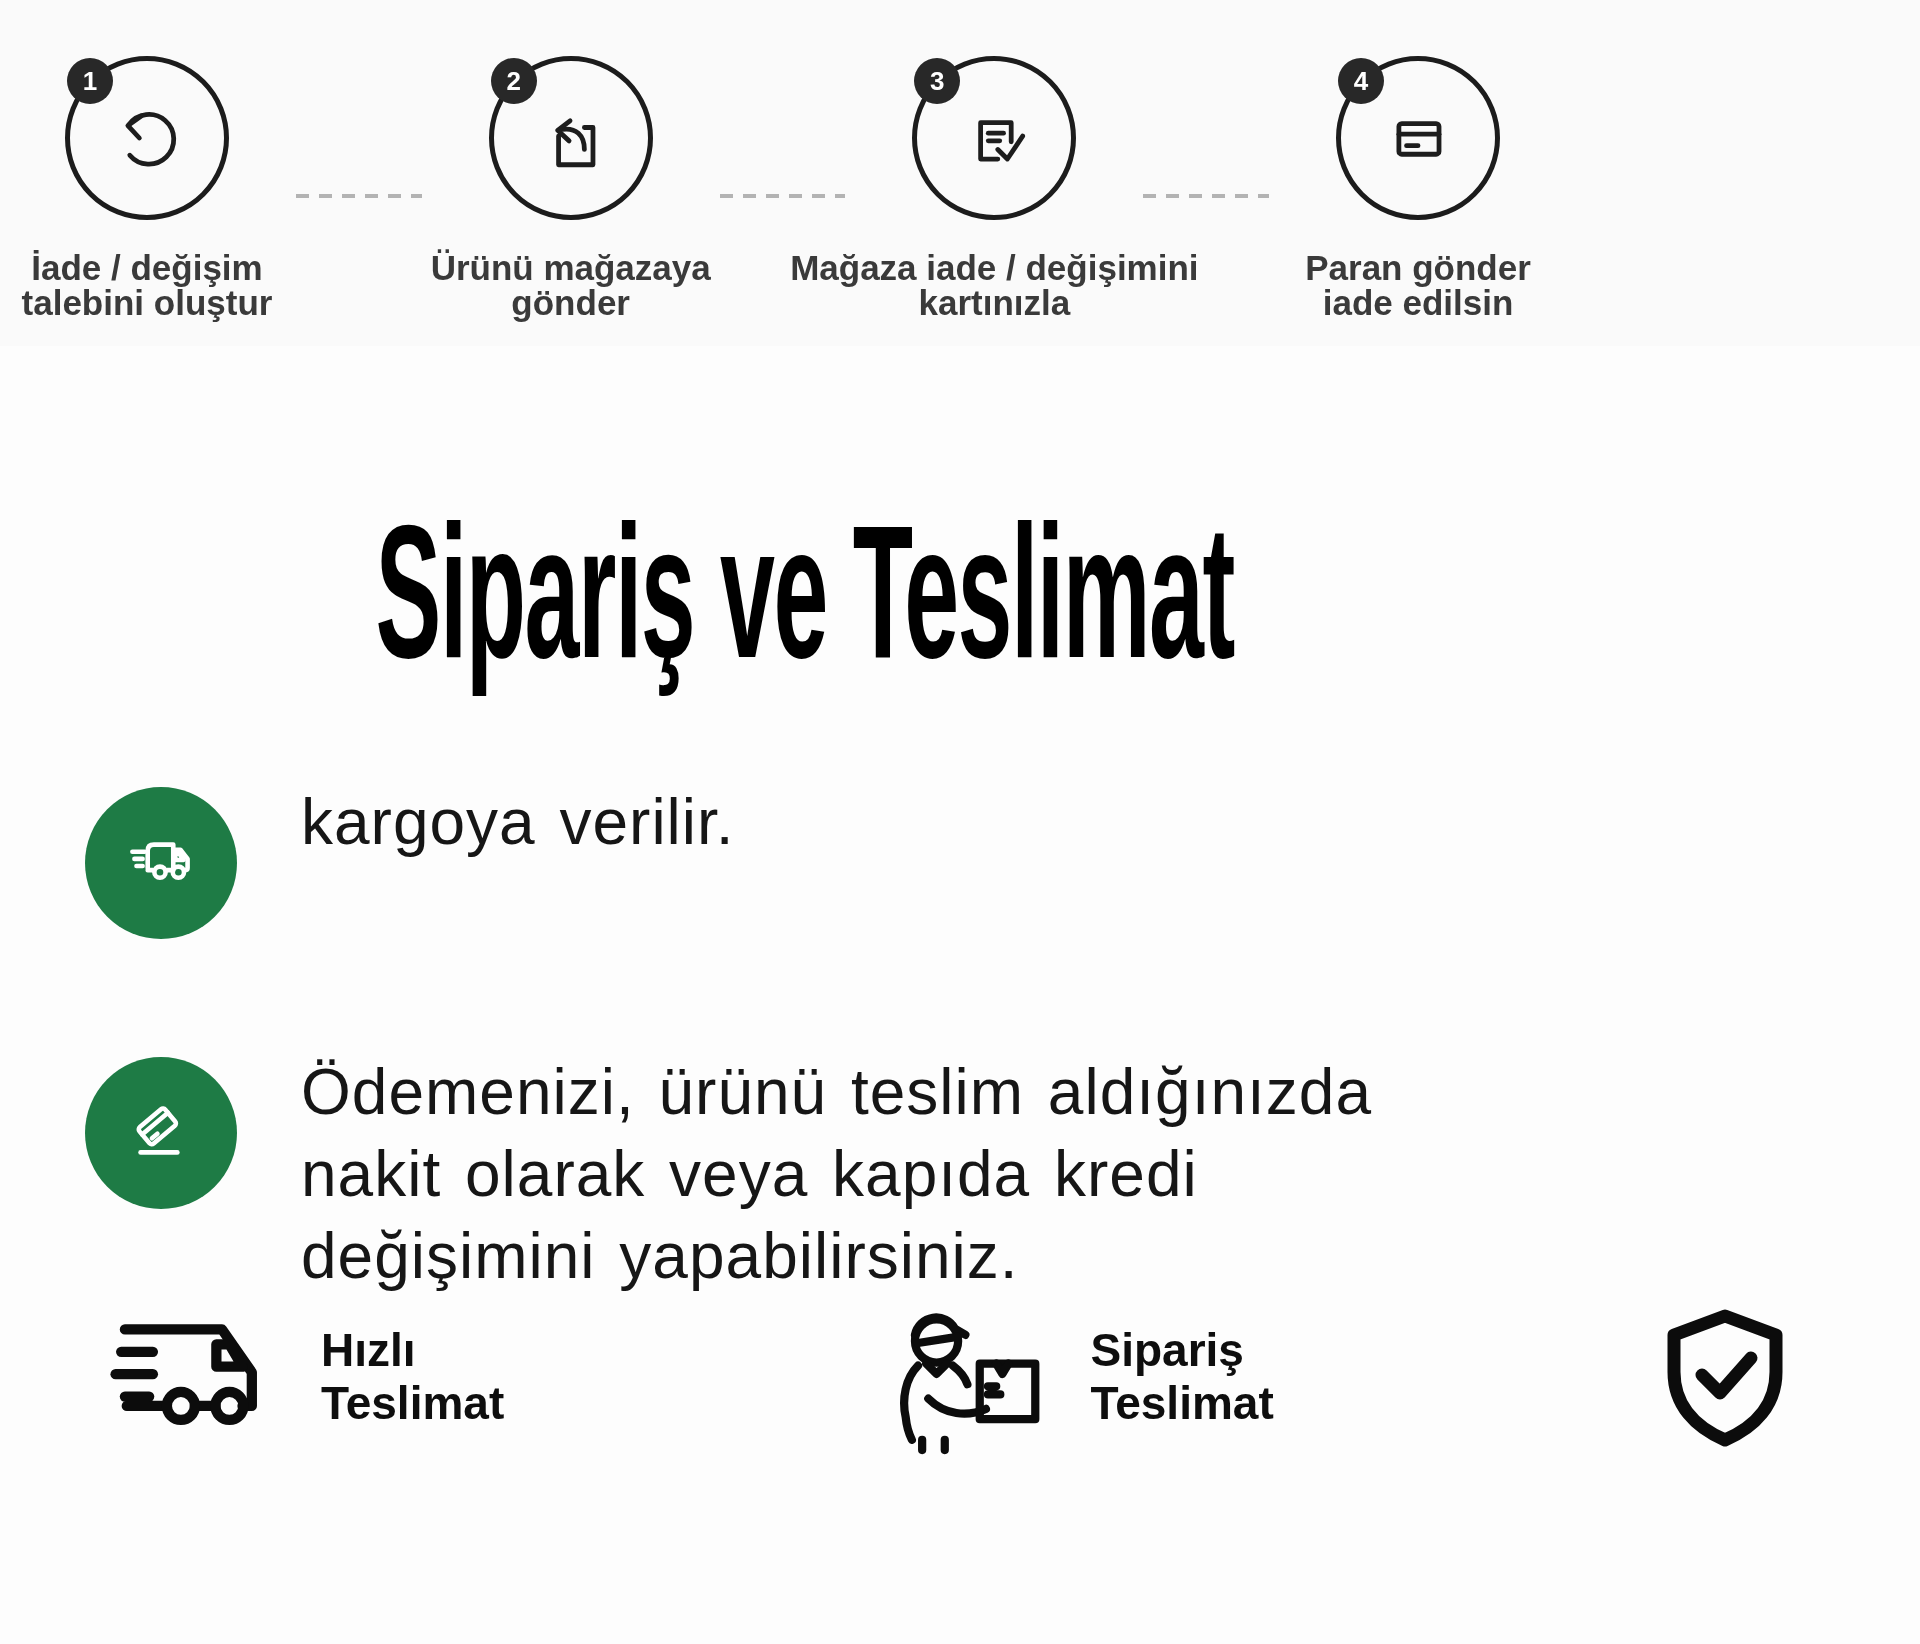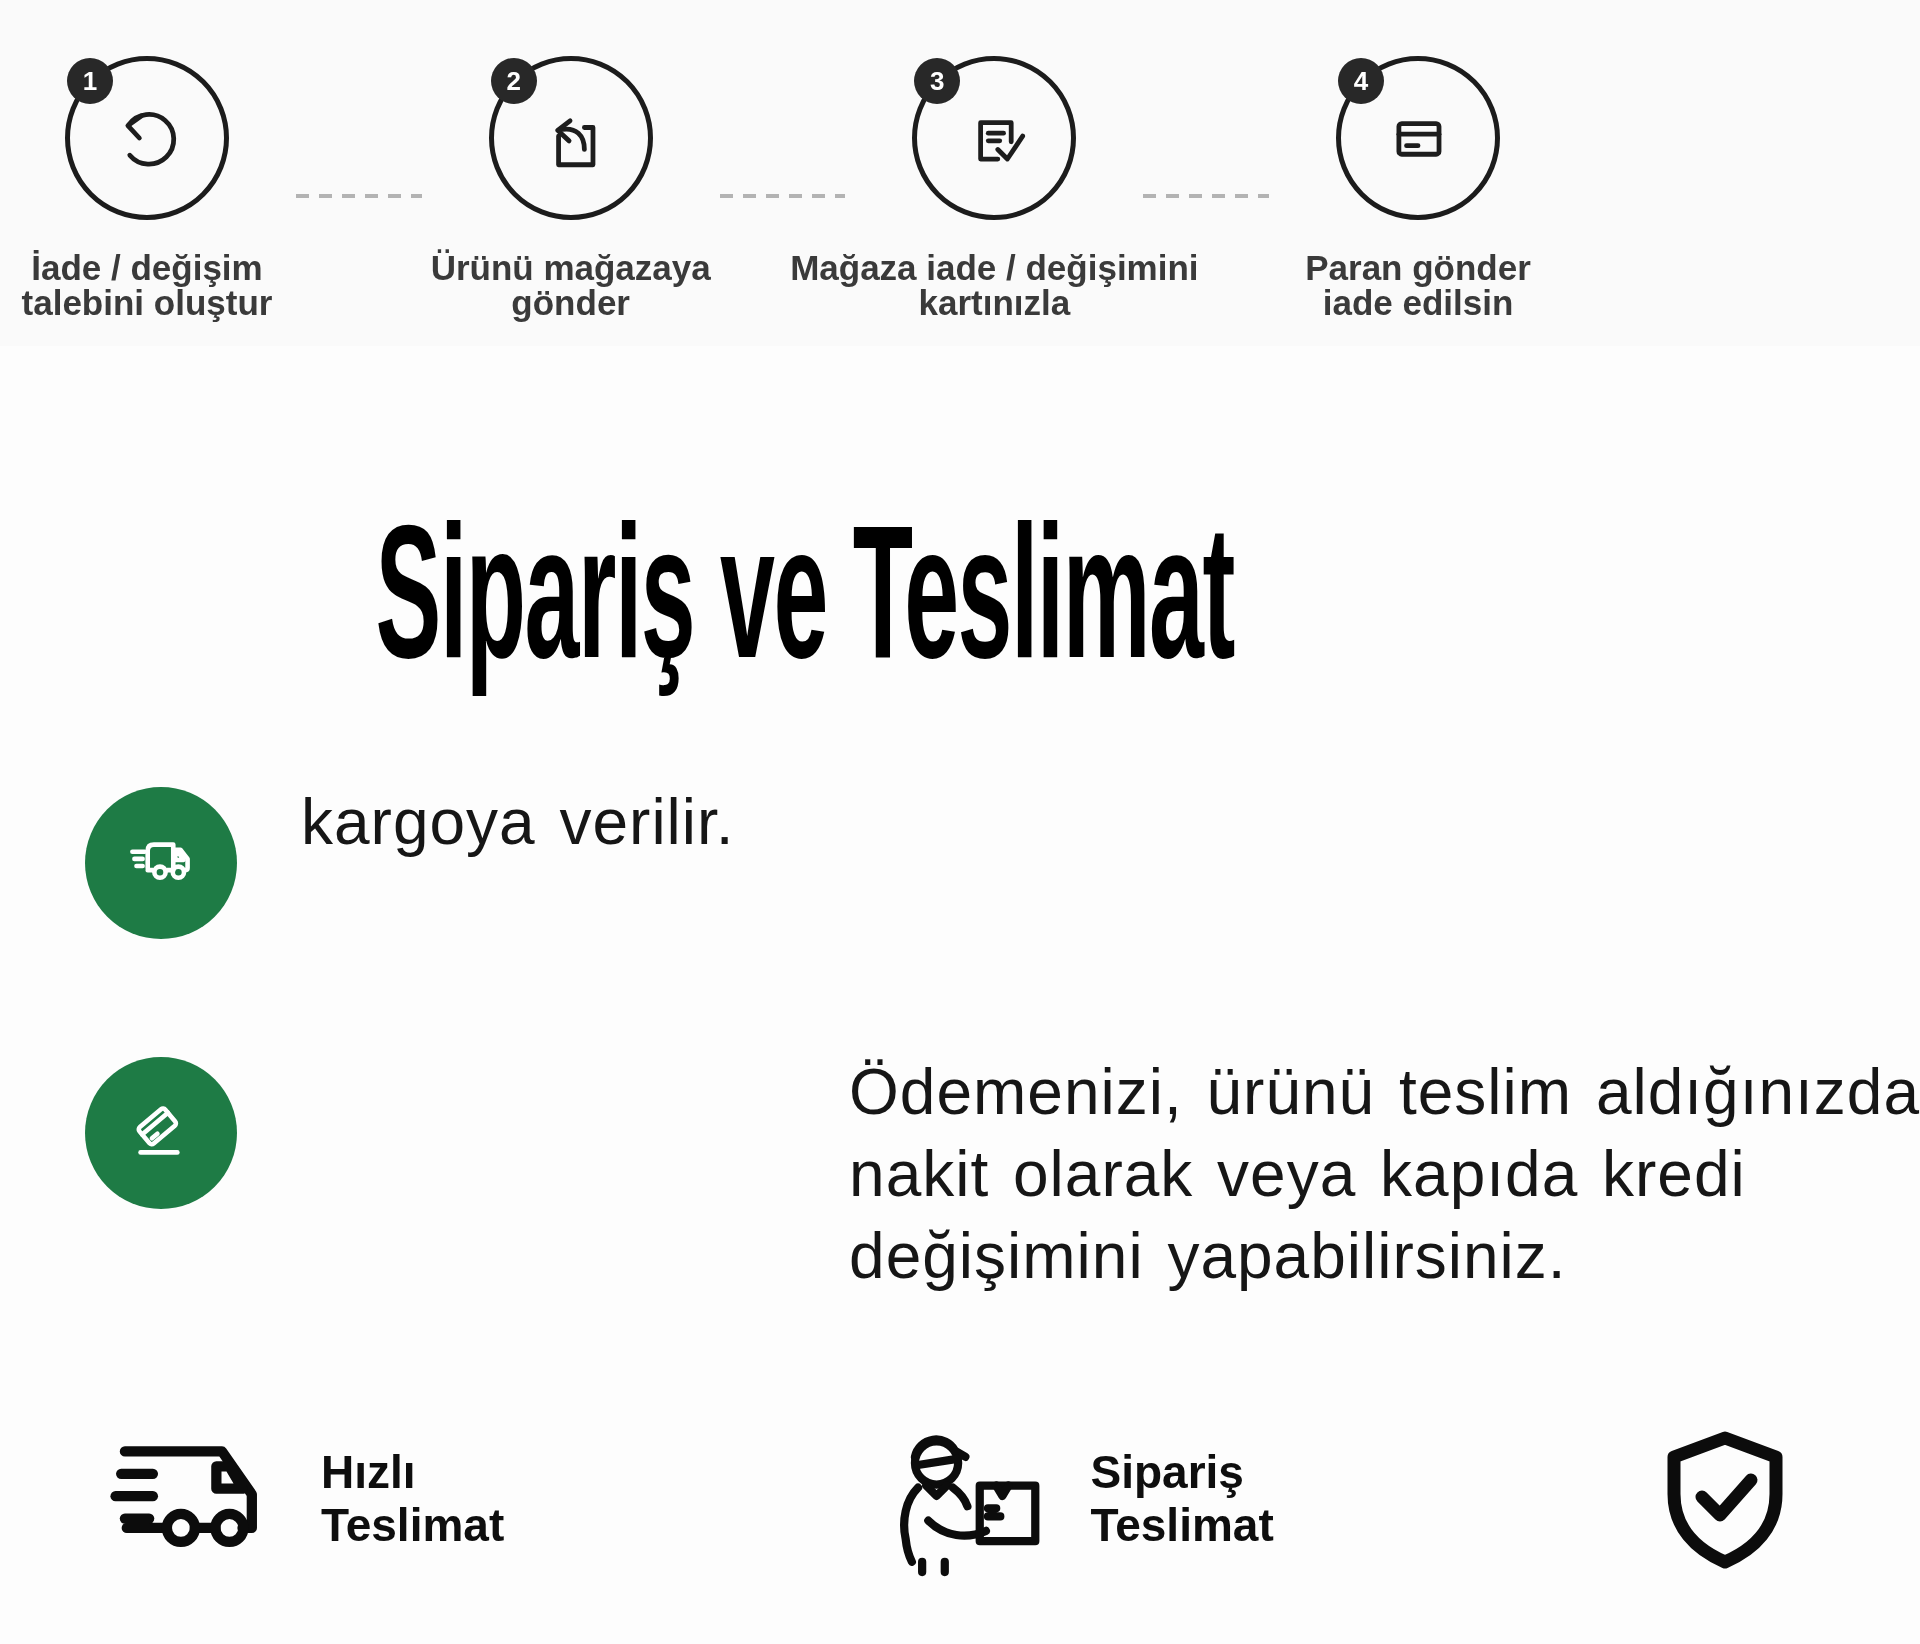--- a/index.html
+++ b/index.html
@@ -71,39 +71,38 @@
     text-align: center;
     white-space: nowrap;
     letter-spacing: -3px;
     transform: scaleX(0.52);
     transform-origin: 50% 50%;
   }
 
   
   .info { margin-top: 95px; padding-left: 85px; }
   .info-row { display: flex; align-items: flex-start; }
-  .info-row + .info-row { margin-top: 112px; justify-content: space-between; }
+  .info-row + .info-row { margin-top: 112px; }
   .dot {
     flex: 0 0 auto;
     width: 152px; height: 152px; border-radius: 50%;
     background: #1e7b45;
     display: flex; align-items: center; justify-content: center;
     margin-top: 6px; margin-right: 64px;
   }
   .dot svg { width: 92px; height: 92px; }
   .dot path, .dot rect, .dot line, .dot circle {
     fill: none; stroke: #ffffff; stroke-width: 4.5;
     stroke-linecap: round; stroke-linejoin: round;
   }
   .info-text { font-size: 64px; font-weight: 400; color: #161616; }
   .info-line { line-height: 82px; letter-spacing: 1px; word-spacing: 5px; white-space: nowrap; }
 
   
   .badges {
-    margin-top: 122px;
     padding: 0 90px 0 96px;
     display: flex; justify-content: space-between; align-items: center;
   }
   .badge { display: flex; align-items: center; }
   .badge-icon { flex: 0 0 auto; margin-right: 30px; }
   .badge-icon path, .badge-icon rect, .badge-icon circle {
     fill: none; stroke: #0c0c0c;
     stroke-linecap: round; stroke-linejoin: round;
   }
   .badge-label { font-size: 46px; font-weight: 700; color: #0e0e0e; line-height: 53px; }

